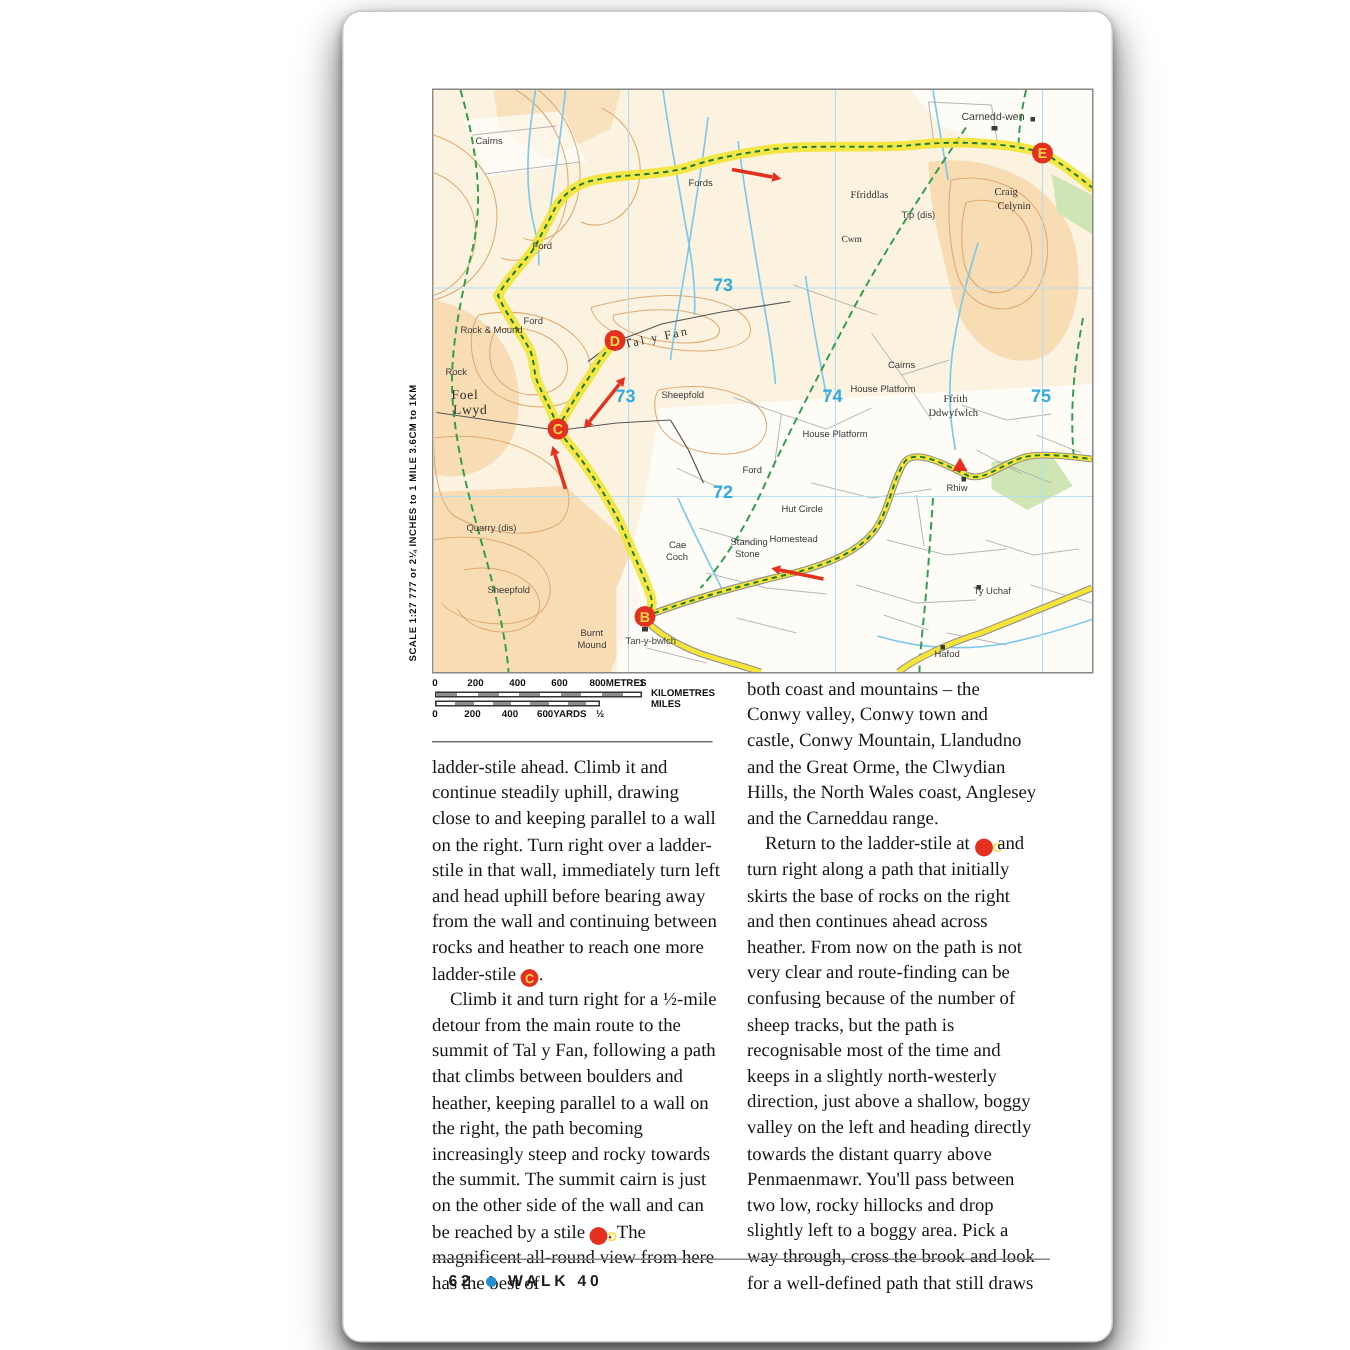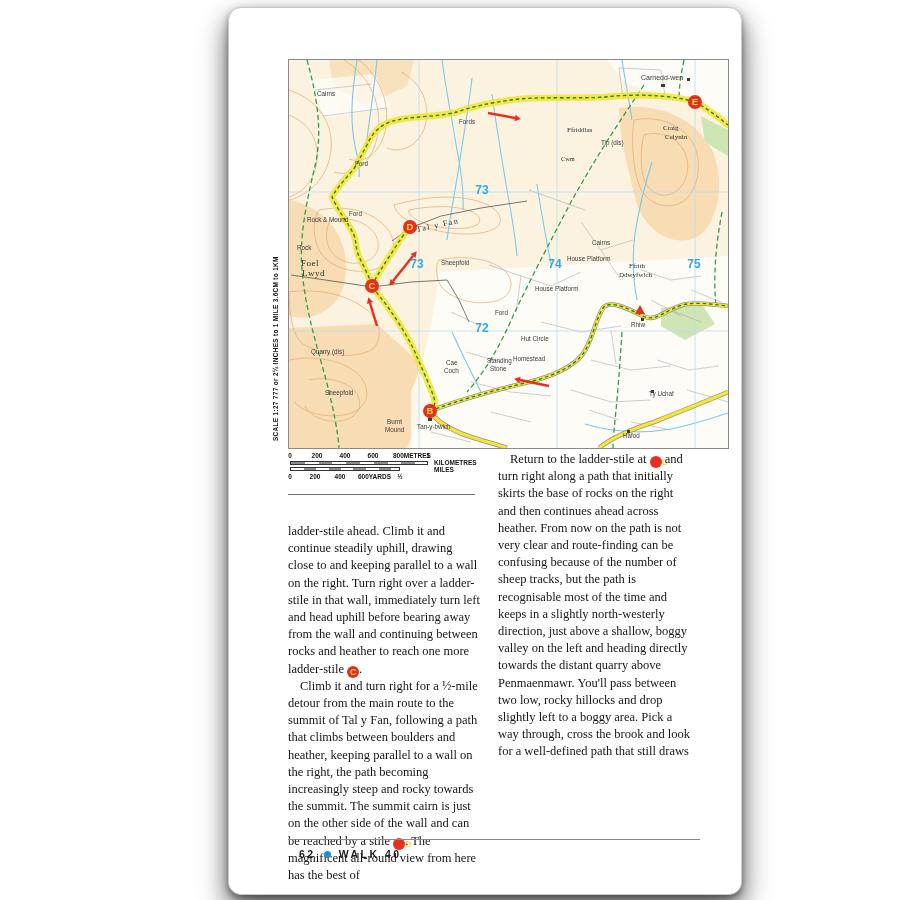--- a/index.html
+++ b/index.html
@@ -21,21 +21,21 @@
   .scalebar{position:absolute;left:59px;top:444px;width:210px;height:34px;color:#111;}
   .sbn{position:absolute;top:0;font:bold 6.5px "Liberation Sans",sans-serif;white-space:nowrap;}
   .sbn.c{transform:translateX(-50%);}
   .sb-bar{position:absolute;height:4px;border:0.5px solid #333;box-sizing:border-box;}
   .sb-m{left:2px;top:9px;width:138px;background:repeating-linear-gradient(90deg,#8f8f8f 0 13.8px,#ffffff 13.8px 27.6px);}
   .sb-y{left:2px;top:14.5px;width:110px;background:repeating-linear-gradient(90deg,#ffffff 0 12.5px,#8f8f8f 12.5px 25px);}
   .rule{position:absolute;height:0;border-top:1px solid #6f6f6f;}
   .rule-left{left:59px;top:486px;width:187px;}
   .rule-footer{left:59px;top:831px;width:412px;border-top-color:#8a8a8a;}
   .col{position:absolute;width:193px;font:12.5px/17.2px "Liberation Serif",serif;color:#151515;}
-  .col-left{left:59px;top:495px;margin-top:20px;}
+  .col-left{left:59px;top:495px;}
   .col-right{left:269px;top:443px;}
   .para{margin:0;}
   .para.indent{text-indent:12px;}
   .wpmark{
     display:inline-block;width:12px;height:12px;border-radius:50%;
     background:#e5301f;color:#ffd94e;font:bold 8.5px/12px "Liberation Sans",sans-serif;
     text-align:center;vertical-align:-2px;
   }
   .footer{position:absolute;left:70px;top:840px;display:flex;align-items:center;
     font:bold 10.5px "Liberation Sans",sans-serif;letter-spacing:2.5px;color:#1c1c1c;}
@@ -279,20 +279,21 @@
       <span class="sbn c" style="left:112px;top:21px">½</span>
     </div>
 
     <div class="rule rule-left"></div>
 
     <div class="col col-left">
         <p class="para">ladder-stile ahead. Climb it and continue steadily uphill, drawing close to and keeping parallel to a wall on the right. Turn right over a ladder-stile in that wall, immediately turn left and head uphill before bearing away from the wall and continuing between rocks and heather to reach one more ladder-stile <span class="wpmark">C</span>.</p>
         <p class="para indent">Climb it and turn right for a ½-mile detour from the main route to the summit of Tal y Fan, following a path that climbs between boulders and heather, keeping parallel to a wall on the right, the path becoming increasingly steep and rocky towards the summit. The summit cairn is just on the other side of the wall and can be reached by a stile <span class="wpmark">D</span>. The magnificent all-round view from here has the best of</p>
       </div>
     <div class="col col-right">
+        <p class="para">both coast and mountains – the Conwy valley, Conwy town and castle, Conwy Mountain, Llandudno and the Great Orme, the Clwydian Hills, the North Wales coast, Anglesey and the Carneddau range.</p>
         <p class="para indent">Return to the ladder-stile at <span class="wpmark">C</span> and turn right along a path that initially skirts the base of rocks on the right and then continues ahead across heather. From now on the path is not very clear and route-finding can be confusing because of the number of sheep tracks, but the path is recognisable most of the time and keeps in a slightly north-westerly direction, just above a shallow, boggy valley on the left and heading directly towards the distant quarry above Penmaenmawr. You'll pass between two low, rocky hillocks and drop slightly left to a boggy area. Pick a way through, cross the brook and look for a well-defined path that still draws</p>
       </div>
 
     <div class="rule rule-footer"></div>
     <div class="footer">
       <span>62</span>
       <span class="dot"></span>
       <span>WALK 40</span>
     </div>
 

